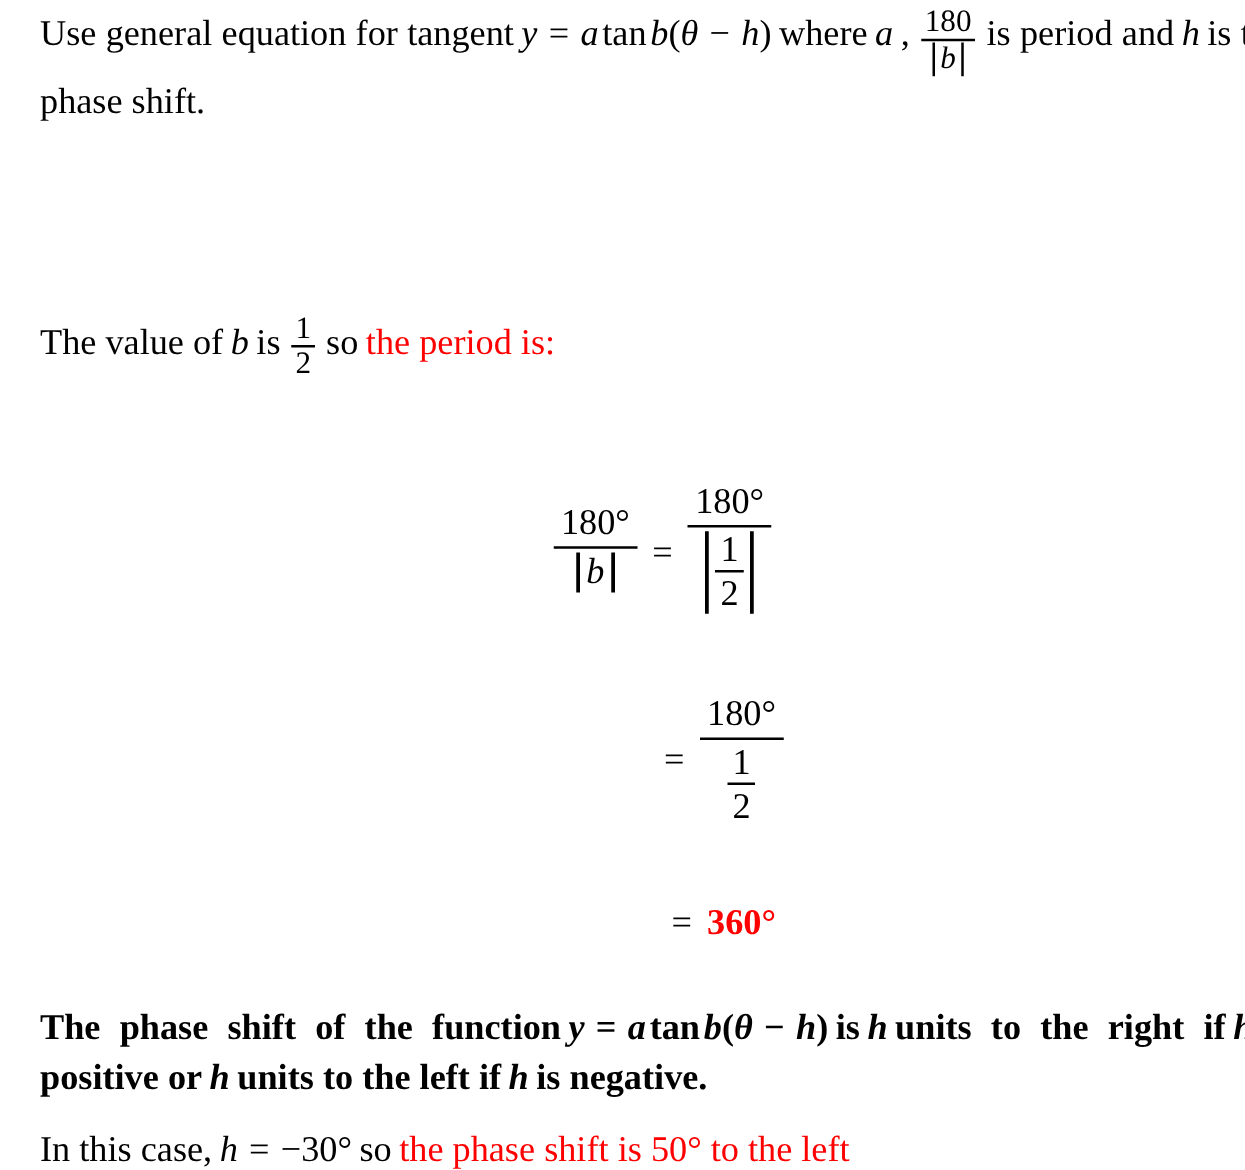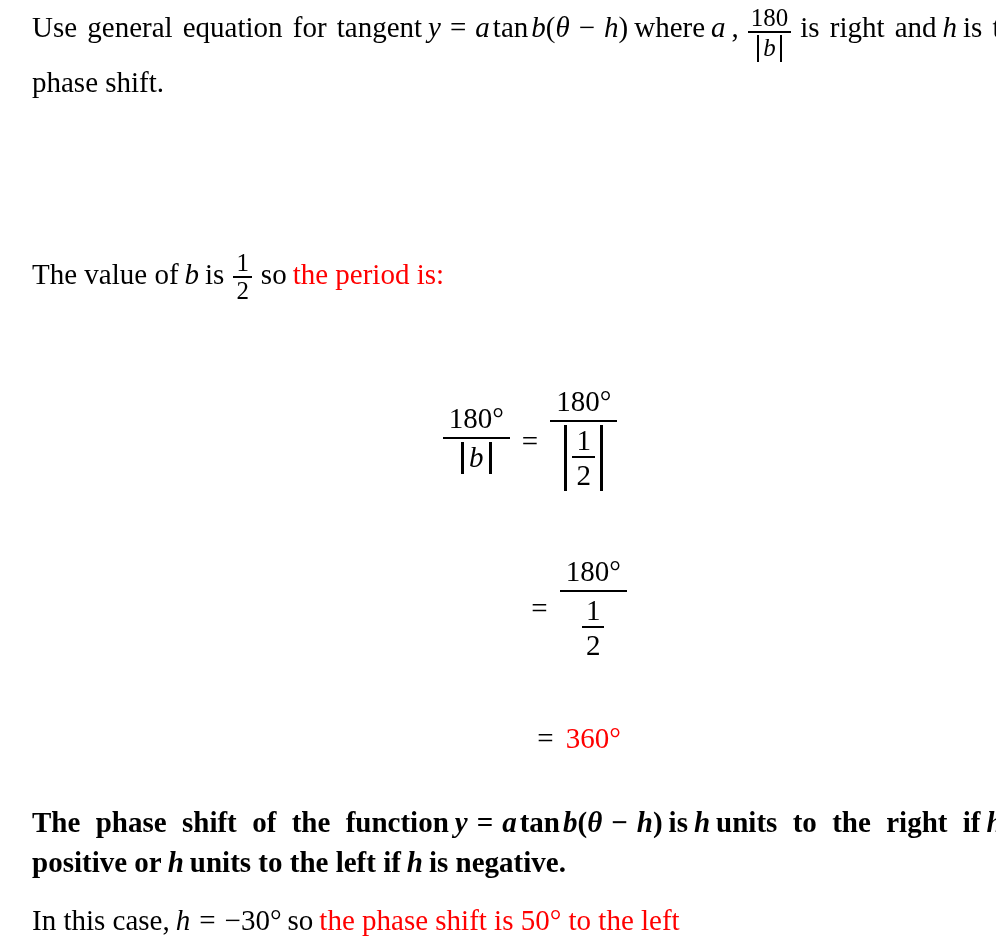--- a/index.html
+++ b/index.html
@@ -158,21 +158,21 @@
 </head>
 <body>
 
 <div class="page">
 
   <div class="blk-p1">
     <p class="para"><span>Use general equation for tangent</span><span class="med"></span><span class="mi">y</span><span class="opsp"></span><span class="mn">=</span><span class="opsp"></span><span class="mi">a</span><span class="thin"></span><span class="mop">tan</span><span class="thin"></span><span class="mi">b</span><span class="mn">(</span><span class="mi">θ</span><span class="opsp"></span><span class="mn">−</span><span class="opsp"></span><span class="mi">h</span><span class="mn">)</span><span class="med"></span><span>where</span><span class="med"></span><span class="mi">a</span><span class="med"></span><span class="mn">,</span><span class="med"></span><span class="frac frac-tall"><span class="num mn">180</span><span class="den"><span class="abs">
               <span class="bar"></span>
               <span class="inner mi">b</span>
               <span class="bar"></span>
-            </span></span></span><span class="med"></span><span>is right and</span><span class="med"></span><span class="mi">h</span><span class="med"></span><span>is the phase shift.</span></p>
+            </span></span></span><span class="med"></span><span>is period and</span><span class="med"></span><span class="mi">h</span><span class="med"></span><span>is the phase shift.</span></p>
   </div>
 
 
   <div class="blk-p3">
     <p class="para" style="text-align:left;"><span>The value of</span><span class="med"></span><span class="mi">b</span><span class="med"></span><span>is</span><span class="med"></span><span class="frac"><span class="num mn">1</span><span class="den mn">2</span></span><span class="med"></span><span>so</span><span class="med"></span><span class="red">the period is:</span></p>
   </div>
 
   <div class="eqblock eq1">
     <div class="eqrow">
       <span class="dfrac">
@@ -214,21 +214,21 @@
               <span class="sden mn">2</span>
             </span></span>
       </span>
     </div>
   </div>
 
   <div class="eqblock eq3">
     <div class="eqrow">
       <span style="display:inline-block;width:86px;"></span>
       <span class="eqsign">=</span>
-      <span class="red mn" style="font-weight:400;">360°</span>
+      <span class="red mn" style="font-weight:700;">360°</span>
     </div>
   </div>
 
   <div class="blk-p4">
     <p class="para"><span>The phase shift of the function</span><span class="med"></span><span class="mi">y</span><span class="opsp"></span><span class="mn">=</span><span class="opsp"></span><span class="mi">a</span><span class="thin"></span><span class="mop">tan</span><span class="thin"></span><span class="mi">b</span><span class="mn">(</span><span class="mi">θ</span><span class="opsp"></span><span class="mn">−</span><span class="opsp"></span><span class="mi">h</span><span class="mn">)</span><span class="med"></span><span>is</span><span class="med"></span><span class="mi">h</span><span class="med"></span><span>units to the right if</span><span class="med"></span><span class="mi">h</span><span class="med"></span><span>is positive or</span><span class="med"></span><span class="mi">h</span><span class="med"></span><span>units to the left if</span><span class="med"></span><span class="mi">h</span><span class="med"></span><span>is negative.</span></p>
   </div>
 
   <div class="blk-p5">
     <p class="para" style="text-align:left;"><span>In this case,</span><span class="med"></span><span class="mi">h</span><span class="opsp"></span><span class="mn">=</span><span class="opsp"></span><span class="mn">−</span><span class="mn">30°</span><span class="med"></span><span>so</span><span class="med"></span><span class="red">the phase shift is 50° to the left</span></p>
   </div>

